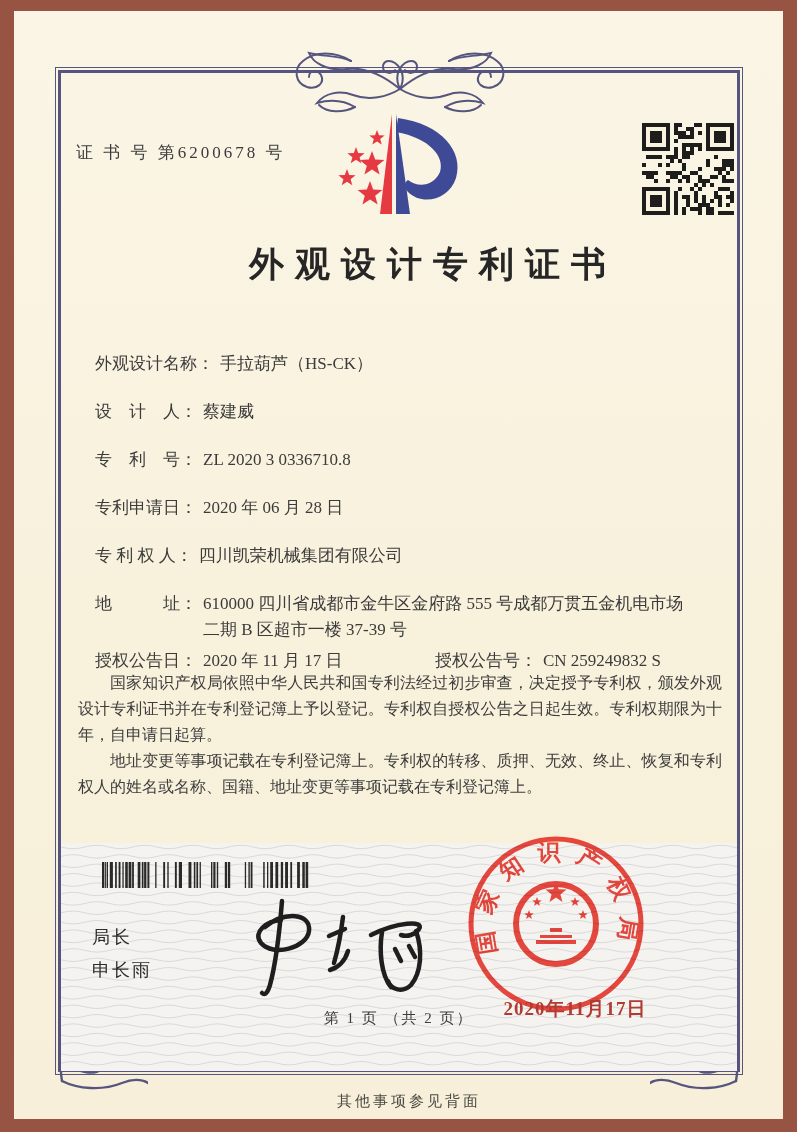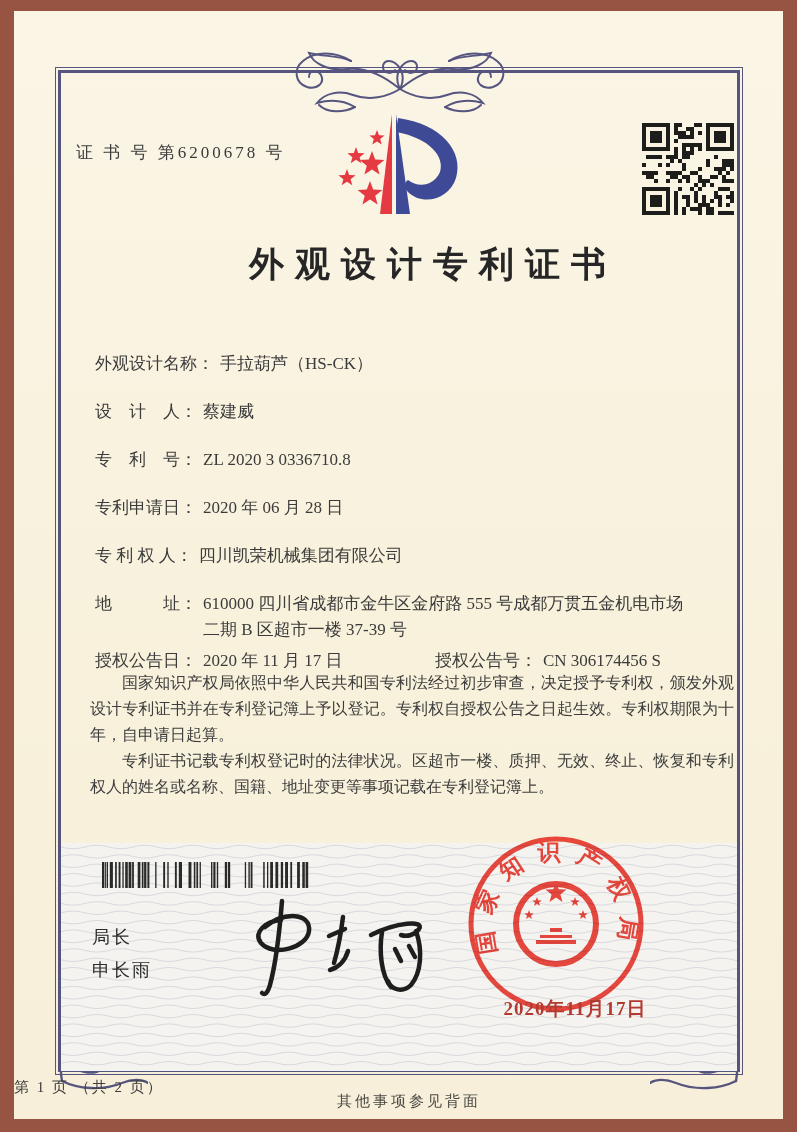--- a/index.html
+++ b/index.html
@@ -27,38 +27,38 @@
     position:absolute; left:0; top:230px; width:100%; text-align:center;
     font-size:35px; font-weight:600; letter-spacing:11px; color:#262626; text-indent:11px;margin-left:29px;
   }
   .row { position:absolute; left:81px; font-size:17px; line-height:26px; display:flex; }
   .flabel { white-space:pre; }
   .fvalue { margin-left:6px; }
   .addr-val { width:492px; }
   .grant2 { position:absolute; left:340px; display:flex; }
   .paras {
     position:absolute; left:64px; top:659px; width:644px;
-    font-size:16px; line-height:26px; color:#3d3d3d; text-align:justify;margin-left:12px;
+    font-size:16px; line-height:26px; color:#3d3d3d; text-align:justify;
   }
   .paras p { text-indent:2em; }
   .guilloche { position:absolute; left:47px; top:832px; width:676px; height:228px; }
   .barcode { position:absolute; left:86px; top:850px; width:212px; height:28px; z-index:5; }
   .signer {
     position:absolute; left:78px; top:910px; z-index:6;
     font-family:"Liberation Sans","DejaVu Sans",sans-serif;
     font-size:18px; font-weight:normal; line-height:33px; color:#2b2b2b; letter-spacing:2px;
   }
   .signature { position:absolute; left:205px; top:880px; width:210px; height:110px; z-index:6; }
   .seal { position:absolute; left:447px; top:818px; width:190px; height:190px; z-index:6; mix-blend-mode:multiply; }
   .seal-date {
     position:absolute; left:466px; top:985px; width:190px; text-align:center; z-index:7;
     font-size:19px; font-weight:bold; color:var(--date_red,#b23b31); letter-spacing:1px;
   }
   .page-info {
-    position:absolute; left:0; top:1067px; width:100%; z-index:6;
+    position:absolute; left:0; top:998px; width:100%; text-align:center; z-index:6;
     font-size:15px; letter-spacing:2px; color:#3d3d3d;
   }
   .back-note {
     position:absolute; left:0; top:1081px; width:100%; text-align:center;
     font-size:15px; letter-spacing:3px; color:#4a4a44;padding-left:21px;
   }
 </style>
 </head>
 <body>
 
@@ -294,27 +294,27 @@
     </div>
     <div class="row" style="top:580px">
       <span class="flabel">地　　　址：</span>
       <span class="fvalue addr-val">610000 四川省成都市金牛区金府路 555 号成都万贯五金机电市场二期 B 区超市一楼 37-39 号</span>
     </div>
     <div class="row" style="top:637px; width:640px;">
       <span class="flabel">授权公告日：</span>
       <span class="fvalue">2020 年 11 月 17 日</span>
       <span class="grant2">
         <span class="flabel">授权公告号：</span>
-        <span class="fvalue">CN 306174456 S</span>
+        <span class="fvalue">CN 259249832 S</span>
       </span>
     </div>
 
     <div class="paras">
       <p>国家知识产权局依照中华人民共和国专利法经过初步审查，决定授予专利权，颁发外观设计专利证书并在专利登记簿上予以登记。专利权自授权公告之日起生效。专利权期限为十年，自申请日起算。</p>
-      <p>专利证书记载专利权登记时的法律状况。区超市一楼、质押、无效、终止、恢复和专利权人的姓名或名称、国籍、地址变更等事项记载在专利登记簿上。</p>
+      <p>地址变更等事项记载在专利登记簿上。专利权的转移、质押、无效、终止、恢复和专利权人的姓名或名称、国籍、地址变更等事项记载在专利登记簿上。</p>
     </div>
 
     <svg class="guilloche" id="guilloche-svg" viewBox="0 0 676 228" preserveAspectRatio="none">
         <rect x="0" y="0" width="676" height="228" fill="#f4f3ef"></rect>
         <path d="M0 4 q12 3.4 24 0 q12 -3.4 24 0 q12 3.4 24 0 q12 -3.4 24 0 q12 3.4 24 0 q12 -3.4 24 0 q12 3.4 24 0 q12 -3.4 24 0 q12 3.4 24 0 q12 -3.4 24 0 q12 3.4 24 0 q12 -3.4 24 0 q12 3.4 24 0 q12 -3.4 24 0 q12 3.4 24 0 q12 -3.4 24 0 q12 3.4 24 0 q12 -3.4 24 0 q12 3.4 24 0 q12 -3.4 24 0 q12 3.4 24 0 q12 -3.4 24 0 q12 3.4 24 0 q12 -3.4 24 0 q12 3.4 24 0 q12 -3.4 24 0 q12 3.4 24 0 q12 -3.4 24 0 q12 3.4 24 0 q12 -3.4 24 0" fill="none" stroke="#d6d6db" stroke-width="0.9"></path>
         <path d="M0 13.4 q12 -3.4 24 0 q12 3.4 24 0 q12 -3.4 24 0 q12 3.4 24 0 q12 -3.4 24 0 q12 3.4 24 0 q12 -3.4 24 0 q12 3.4 24 0 q12 -3.4 24 0 q12 3.4 24 0 q12 -3.4 24 0 q12 3.4 24 0 q12 -3.4 24 0 q12 3.4 24 0 q12 -3.4 24 0 q12 3.4 24 0 q12 -3.4 24 0 q12 3.4 24 0 q12 -3.4 24 0 q12 3.4 24 0 q12 -3.4 24 0 q12 3.4 24 0 q12 -3.4 24 0 q12 3.4 24 0 q12 -3.4 24 0 q12 3.4 24 0 q12 -3.4 24 0 q12 3.4 24 0 q12 -3.4 24 0 q12 3.4 24 0" fill="none" stroke="#d6d6db" stroke-width="0.9"></path>
         <path d="M0 22.8 q12 3.4 24 0 q12 -3.4 24 0 q12 3.4 24 0 q12 -3.4 24 0 q12 3.4 24 0 q12 -3.4 24 0 q12 3.4 24 0 q12 -3.4 24 0 q12 3.4 24 0 q12 -3.4 24 0 q12 3.4 24 0 q12 -3.4 24 0 q12 3.4 24 0 q12 -3.4 24 0 q12 3.4 24 0 q12 -3.4 24 0 q12 3.4 24 0 q12 -3.4 24 0 q12 3.4 24 0 q12 -3.4 24 0 q12 3.4 24 0 q12 -3.4 24 0 q12 3.4 24 0 q12 -3.4 24 0 q12 3.4 24 0 q12 -3.4 24 0 q12 3.4 24 0 q12 -3.4 24 0 q12 3.4 24 0 q12 -3.4 24 0" fill="none" stroke="#d6d6db" stroke-width="0.9"></path>
         <path d="M0 32.2 q12 -3.4 24 0 q12 3.4 24 0 q12 -3.4 24 0 q12 3.4 24 0 q12 -3.4 24 0 q12 3.4 24 0 q12 -3.4 24 0 q12 3.4 24 0 q12 -3.4 24 0 q12 3.4 24 0 q12 -3.4 24 0 q12 3.4 24 0 q12 -3.4 24 0 q12 3.4 24 0 q12 -3.4 24 0 q12 3.4 24 0 q12 -3.4 24 0 q12 3.4 24 0 q12 -3.4 24 0 q12 3.4 24 0 q12 -3.4 24 0 q12 3.4 24 0 q12 -3.4 24 0 q12 3.4 24 0 q12 -3.4 24 0 q12 3.4 24 0 q12 -3.4 24 0 q12 3.4 24 0 q12 -3.4 24 0 q12 3.4 24 0" fill="none" stroke="#d6d6db" stroke-width="0.9"></path>
         <path d="M0 41.6 q12 3.4 24 0 q12 -3.4 24 0 q12 3.4 24 0 q12 -3.4 24 0 q12 3.4 24 0 q12 -3.4 24 0 q12 3.4 24 0 q12 -3.4 24 0 q12 3.4 24 0 q12 -3.4 24 0 q12 3.4 24 0 q12 -3.4 24 0 q12 3.4 24 0 q12 -3.4 24 0 q12 3.4 24 0 q12 -3.4 24 0 q12 3.4 24 0 q12 -3.4 24 0 q12 3.4 24 0 q12 -3.4 24 0 q12 3.4 24 0 q12 -3.4 24 0 q12 3.4 24 0 q12 -3.4 24 0 q12 3.4 24 0 q12 -3.4 24 0 q12 3.4 24 0 q12 -3.4 24 0 q12 3.4 24 0 q12 -3.4 24 0" fill="none" stroke="#d6d6db" stroke-width="0.9"></path>
         <path d="M0 51 q12 -3.4 24 0 q12 3.4 24 0 q12 -3.4 24 0 q12 3.4 24 0 q12 -3.4 24 0 q12 3.4 24 0 q12 -3.4 24 0 q12 3.4 24 0 q12 -3.4 24 0 q12 3.4 24 0 q12 -3.4 24 0 q12 3.4 24 0 q12 -3.4 24 0 q12 3.4 24 0 q12 -3.4 24 0 q12 3.4 24 0 q12 -3.4 24 0 q12 3.4 24 0 q12 -3.4 24 0 q12 3.4 24 0 q12 -3.4 24 0 q12 3.4 24 0 q12 -3.4 24 0 q12 3.4 24 0 q12 -3.4 24 0 q12 3.4 24 0 q12 -3.4 24 0 q12 3.4 24 0 q12 -3.4 24 0 q12 3.4 24 0" fill="none" stroke="#d6d6db" stroke-width="0.9"></path>

